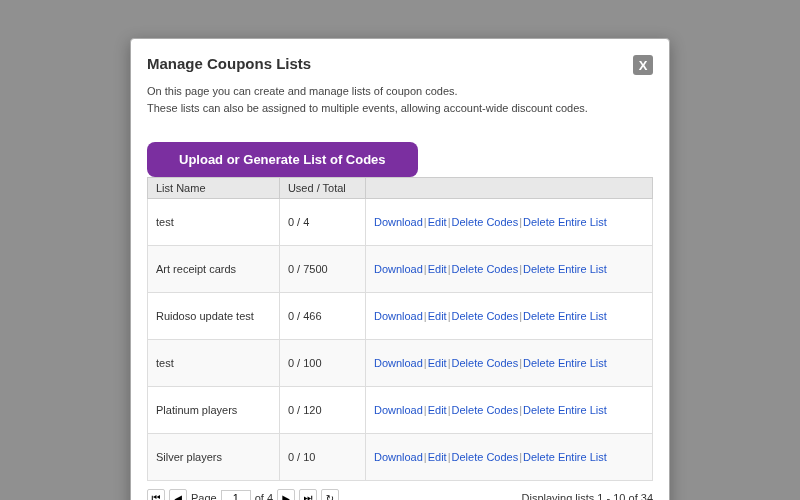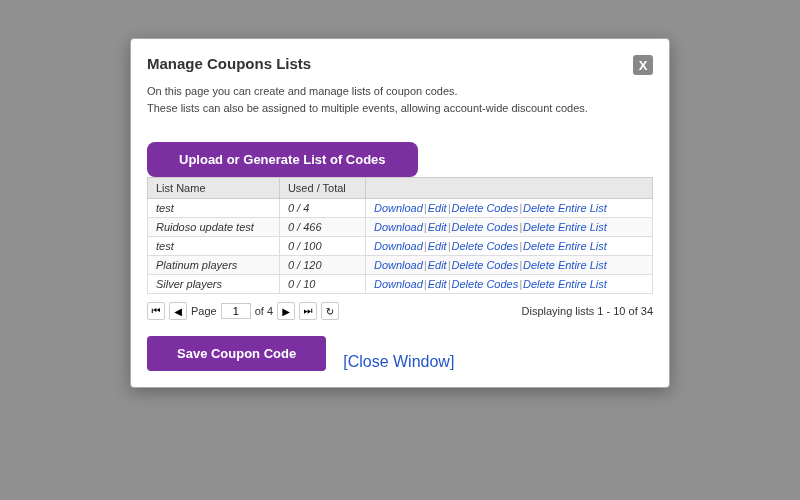--- a/index.html
+++ b/index.html
@@ -108,23 +108,22 @@
     .list-table th {
       border: 1px solid #ccc;
       padding: 4px 8px;
       text-align: left;
       font-weight: normal;
       color: #333;
     }
 
     .list-table td {
       border: 1px solid #ddd;
-      padding: 3px 8px;
-      color: #333;
-      font-style: italic;
+      padding: 17px 8px;
+      color: #333;
     }
 
     .list-table tbody tr:nth-child(even) {
       background: #f9f9f9;
     }
 
     .actions a {
       color: #2255cc;
       text-decoration: none;
       cursor: pointer;
@@ -238,20 +237,25 @@
         <th></th>
       </tr>
     </thead>
     <tbody id="table-body">
     <tr>
           <td>test</td>
           <td>0 / 4</td>
           <td class="actions"><a>Download</a><span class="sep">|</span><a>Edit</a><span class="sep">|</span><a>Delete Codes</a><span class="sep">|</span><a>Delete Entire List</a></td>
         </tr>
         <tr>
+          <td>Art receipt cards</td>
+          <td>0 / 7500</td>
+          <td class="actions"><a>Download</a><span class="sep">|</span><a>Edit</a><span class="sep">|</span><a>Delete Codes</a><span class="sep">|</span><a>Delete Entire List</a></td>
+        </tr>
+        <tr>
           <td>Ruidoso update test</td>
           <td>0 / 466</td>
           <td class="actions"><a>Download</a><span class="sep">|</span><a>Edit</a><span class="sep">|</span><a>Delete Codes</a><span class="sep">|</span><a>Delete Entire List</a></td>
         </tr>
         <tr>
           <td>test</td>
           <td>0 / 100</td>
           <td class="actions"><a>Download</a><span class="sep">|</span><a>Edit</a><span class="sep">|</span><a>Delete Codes</a><span class="sep">|</span><a>Delete Entire List</a></td>
         </tr>
         <tr>

